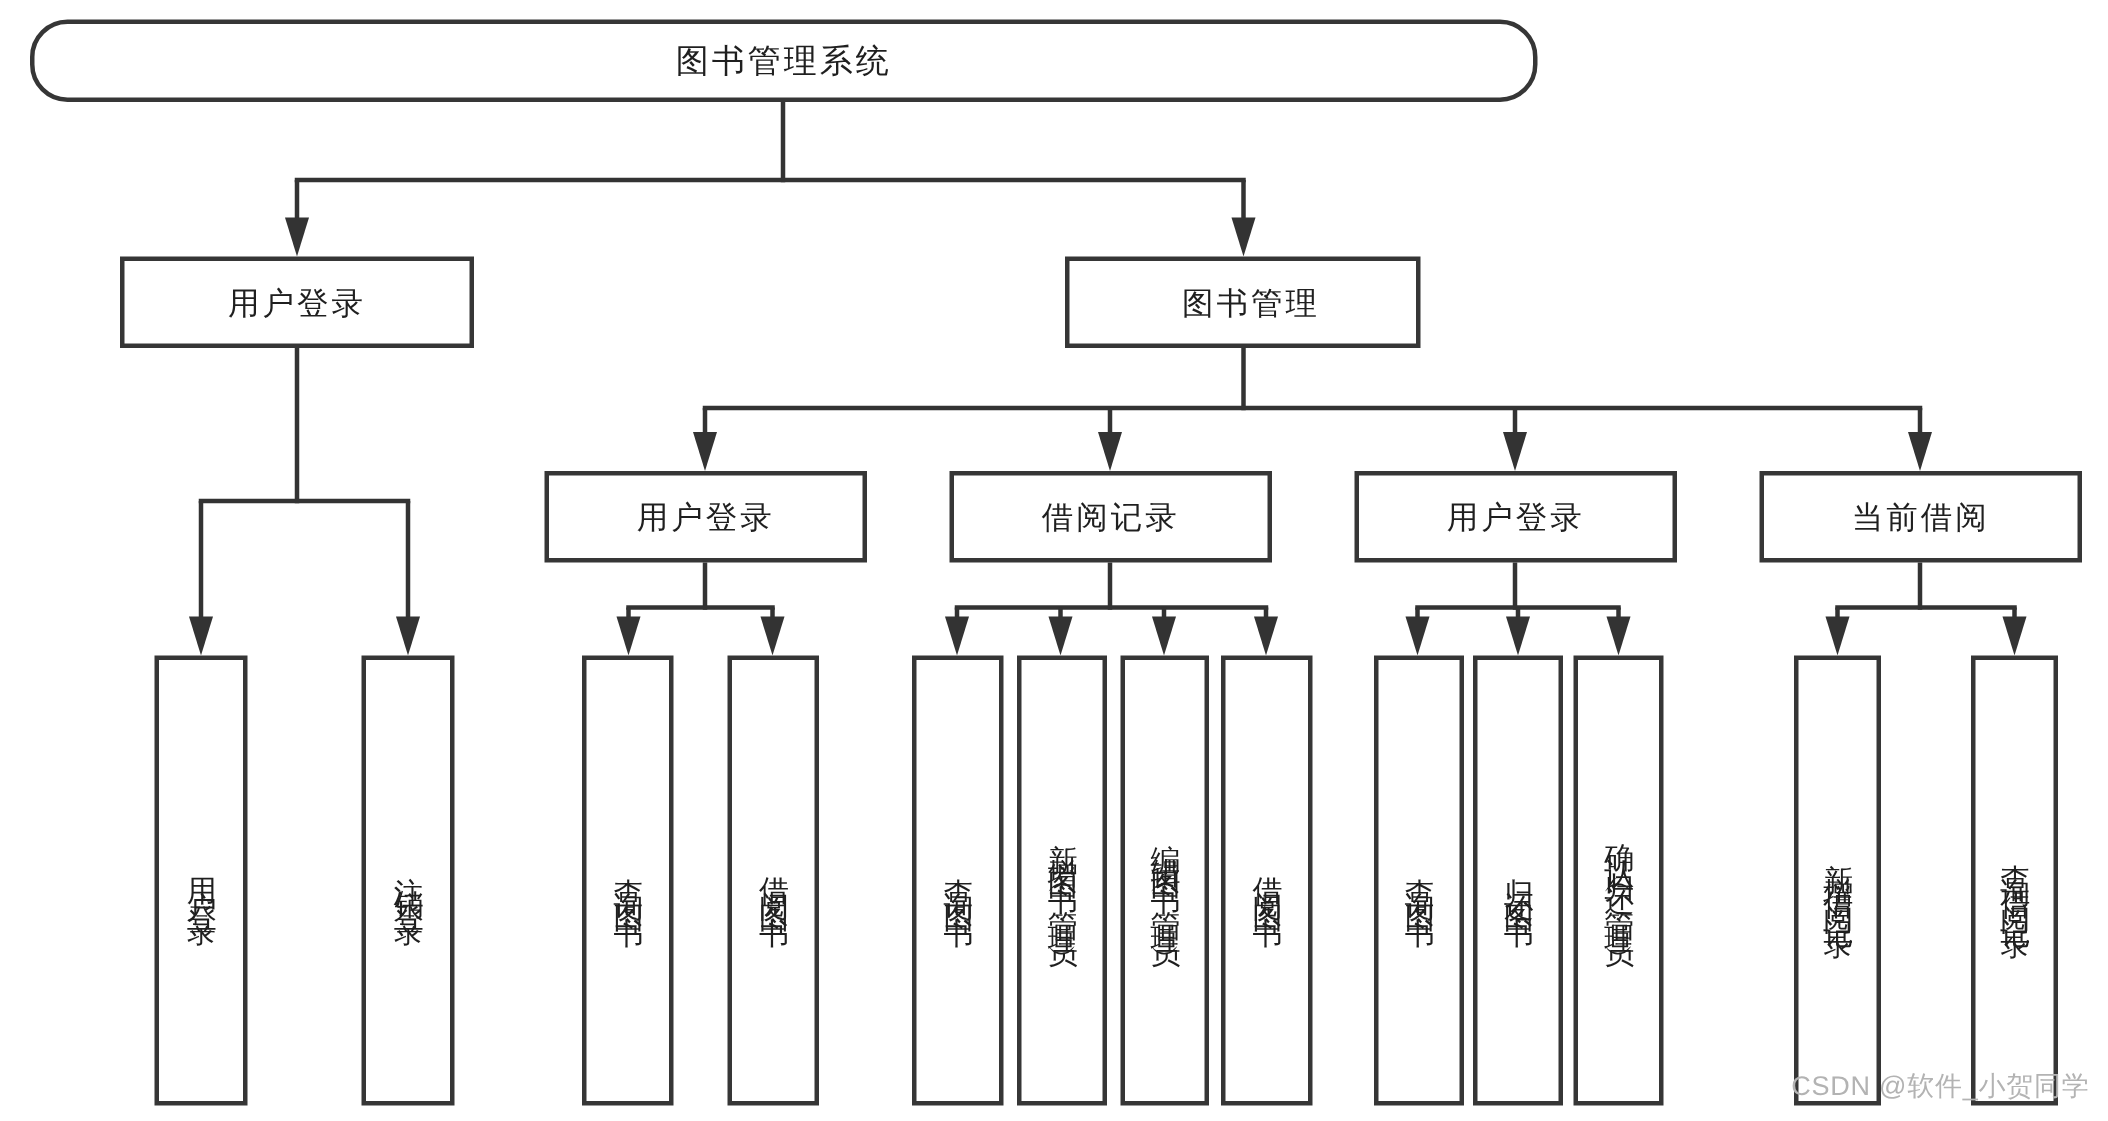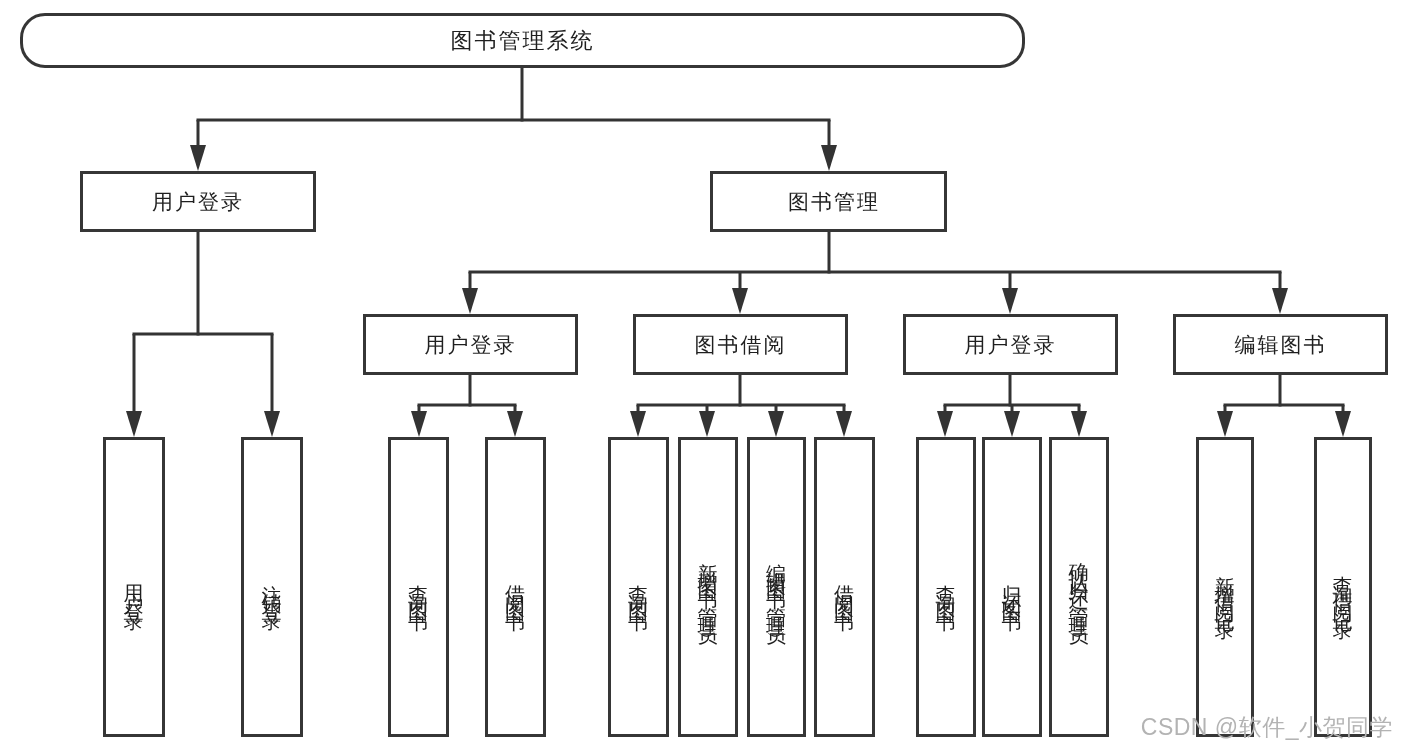--- a/index.html
+++ b/index.html
@@ -46,21 +46,21 @@
     font-size: 20px;
     letter-spacing: 9px;
     line-height: 1;
     white-space: nowrap;
     color: #1f1f1f;
   }
   .watermark {
     position: absolute;
     top: 712px;
     right: 12px;
-    font-size: 23px;
+    font-size: 18px;
     letter-spacing: 0.5px;
     color: #b3b3b3;
     z-index: 3;
     white-space: nowrap;
   }
 </style>
 </head>
 <body>
 
 <div id="canvas">
@@ -130,23 +130,23 @@
       <polygon points="1335,411 1351,411 1343,437"></polygon>
     </g>
   </svg>
 
   <div class="box hbox rootbox" style="left:20px; top:13px; width:1005px; height:55px;">图书管理系统</div>
 
   <div class="box hbox" style="left:80px; top:171px; width:236px; height:61px;">用户登录</div>
   <div class="box hbox" style="left:710px; top:171px; width:237px; height:61px;padding-left:11px;">图书管理</div>
 
   <div class="box hbox" style="left:363px; top:314px; width:215px; height:61px;">用户登录</div>
-  <div class="box hbox" style="left:633px; top:314px; width:215px; height:61px;">图书借阅</div>
+  <div class="box hbox" style="left:633px; top:314px; width:215px; height:61px;">借阅记录</div>
   <div class="box hbox" style="left:903px; top:314px; width:215px; height:61px;">用户登录</div>
-  <div class="box hbox" style="left:1173px; top:314px; width:215px; height:61px;">编辑图书</div>
+  <div class="box hbox" style="left:1173px; top:314px; width:215px; height:61px;">当前借阅</div>
 
   <div class="box vbox" style="left:103px; top:437px; width:62px; height:300px;">
     <span class="vtext">用户登录</span>
   </div>
   <div class="box vbox" style="left:241px; top:437px; width:62px; height:300px;">
     <span class="vtext">注销登录</span>
   </div>
 
   <div class="box vbox" style="left:388px; top:437px; width:61px; height:300px;">
     <span class="vtext">查询图书</span>

